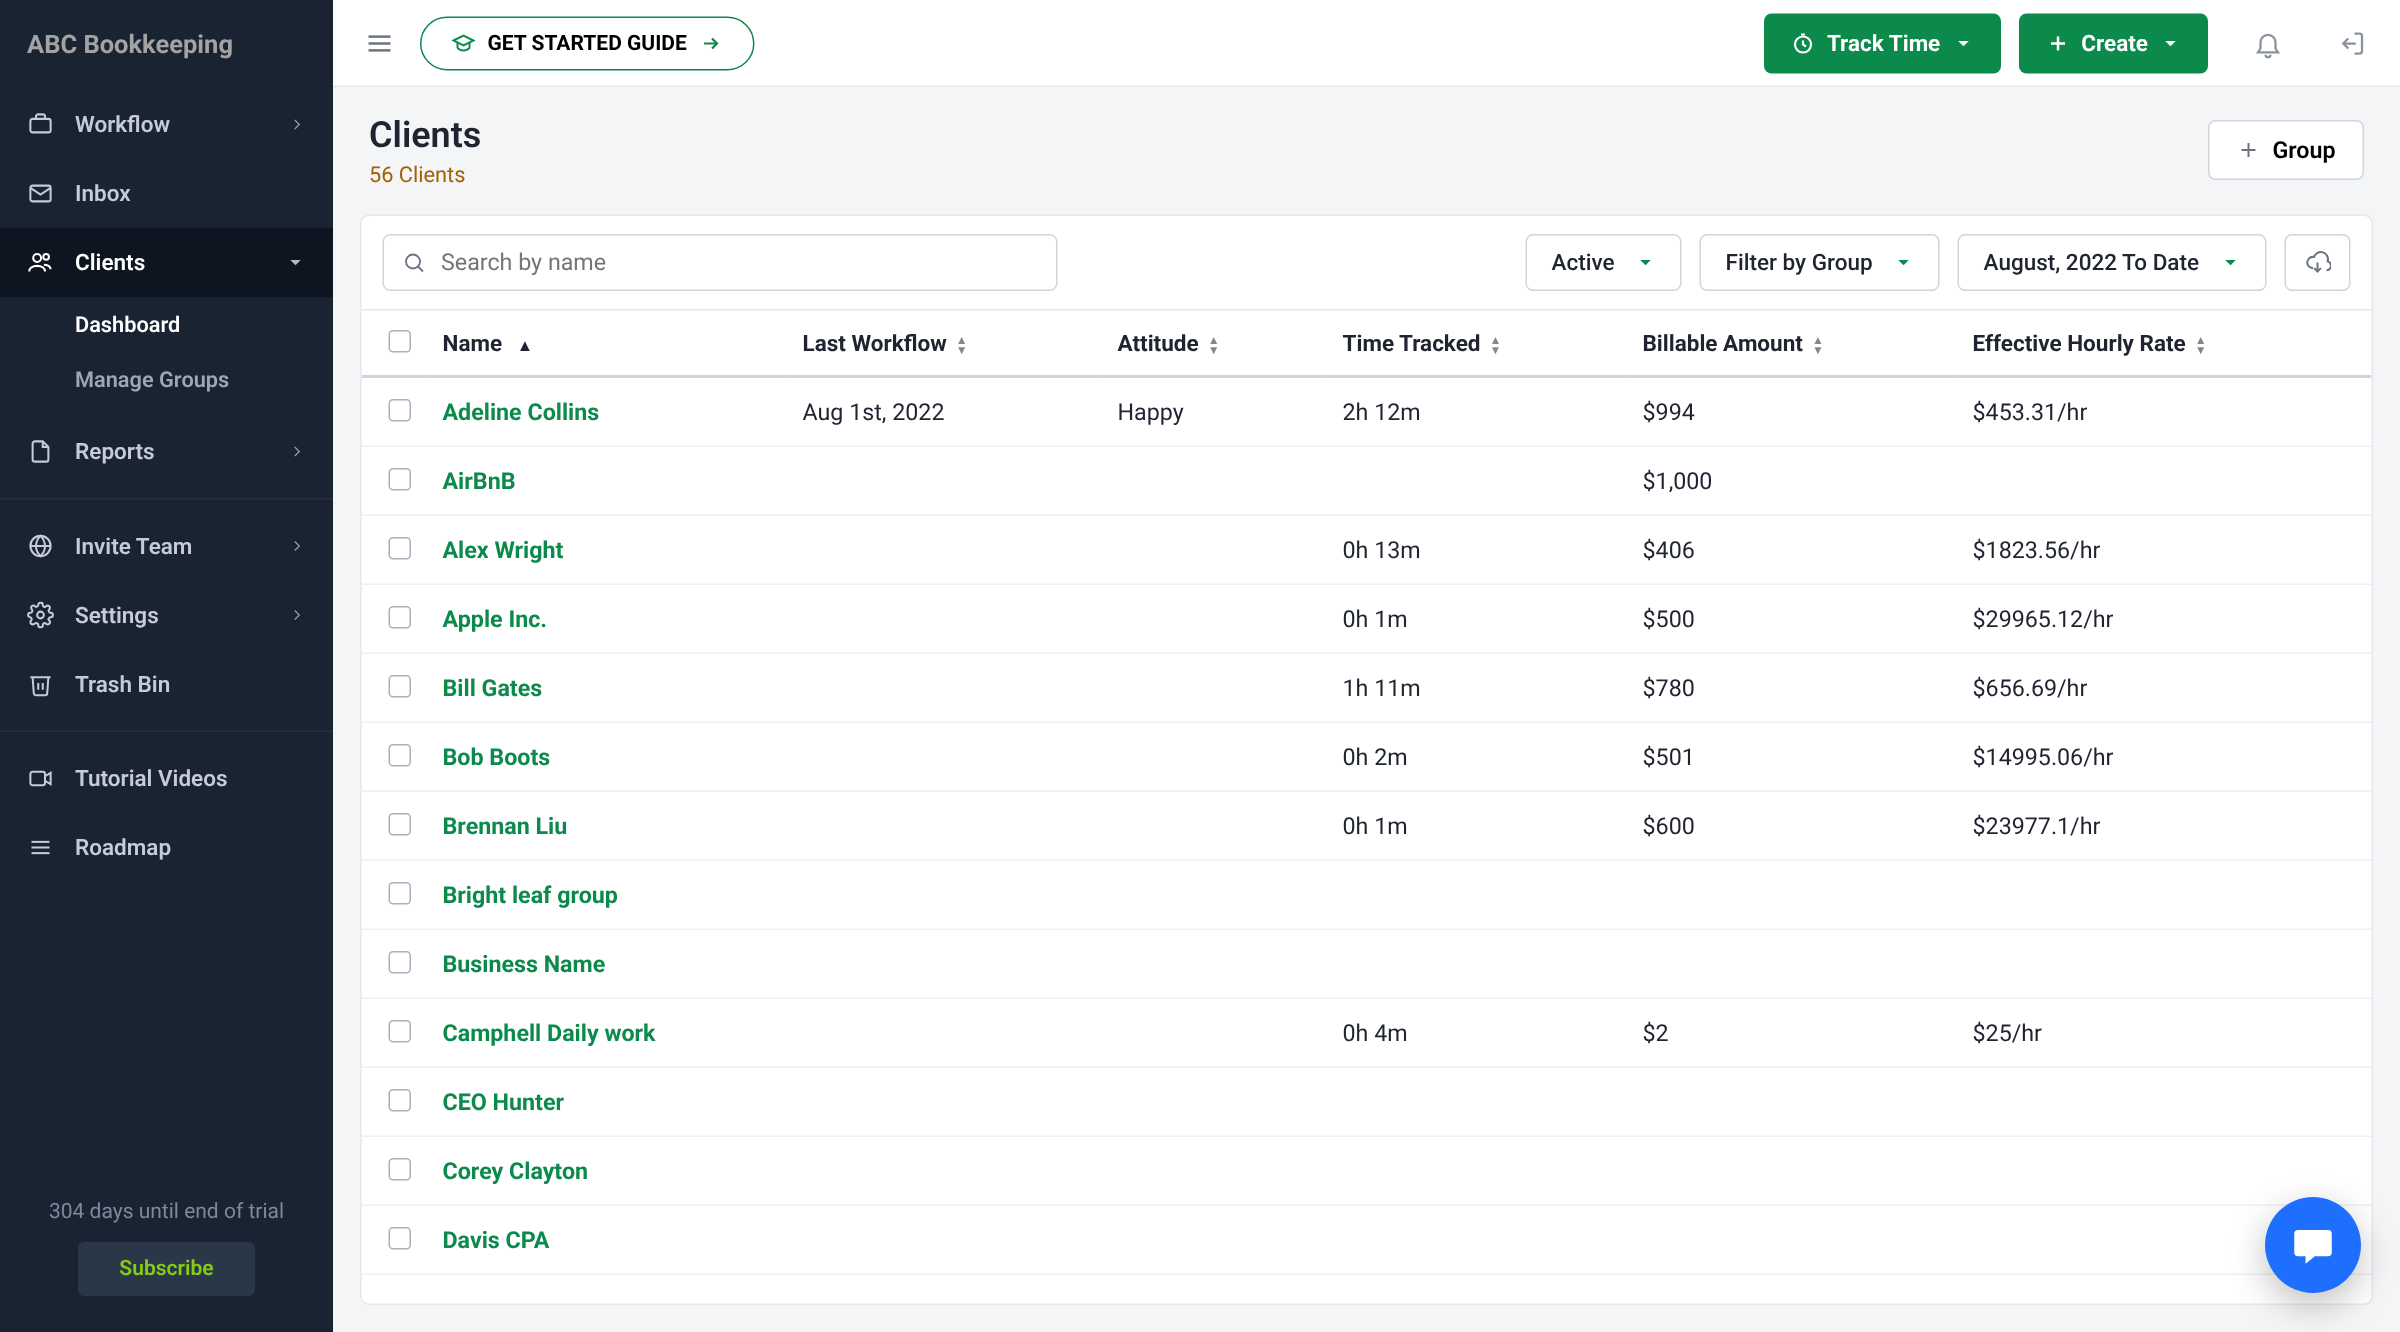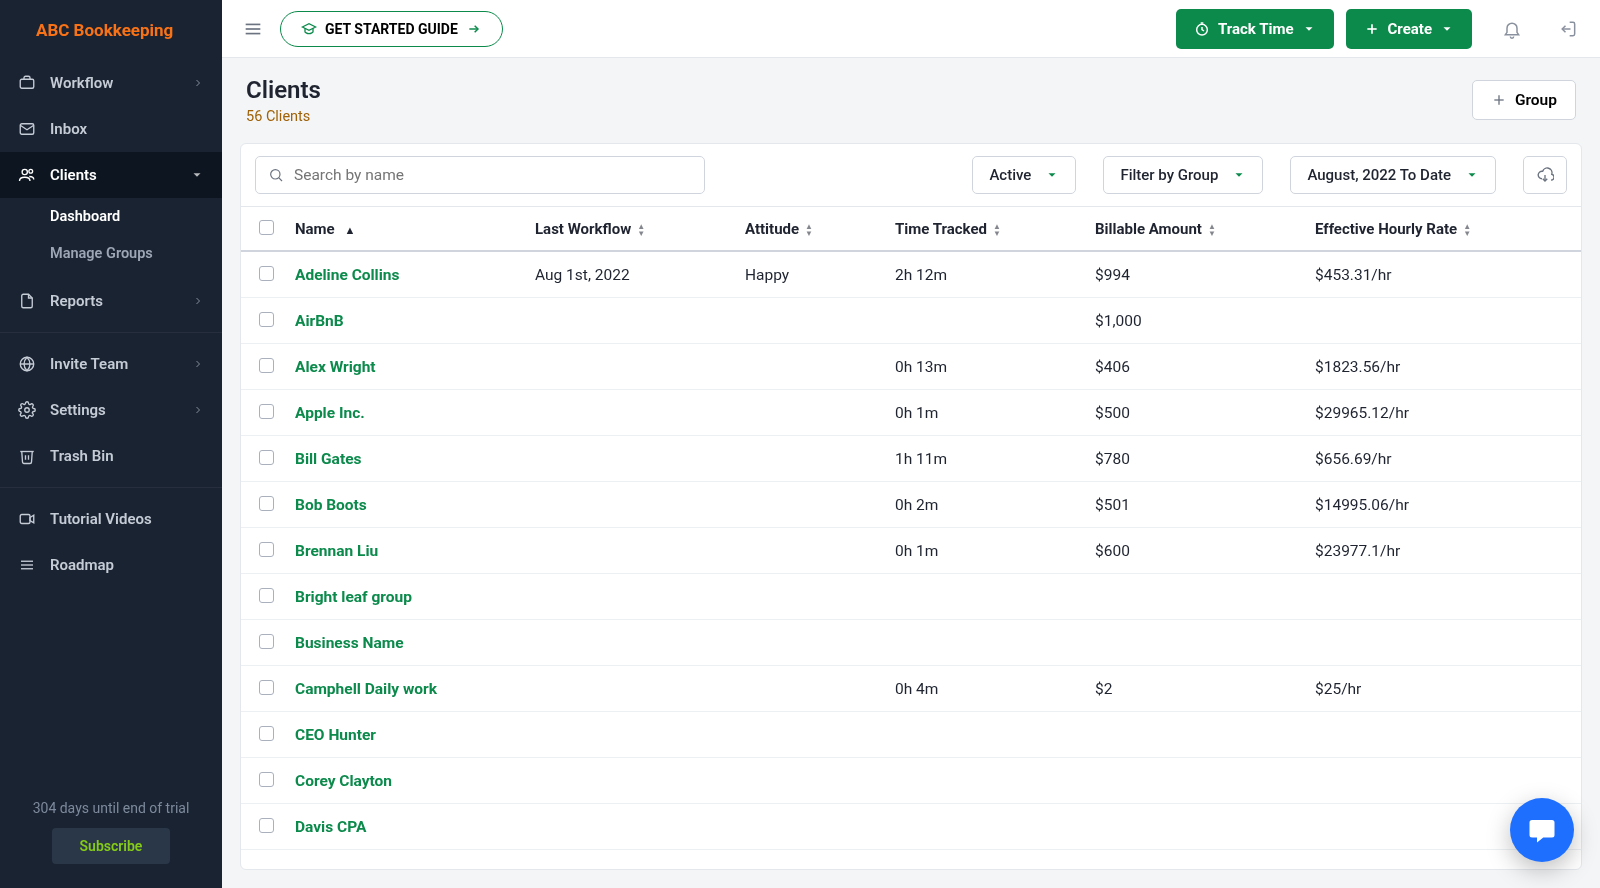--- a/index.html
+++ b/index.html
@@ -1,21 +1,21 @@
 <!DOCTYPE html>
 <html><head>
 <meta charset="utf-8">
 <style>
   * { box-sizing: border-box; margin: 0; padding: 0; font-family: -apple-system, BlinkMacSystemFont, "Segoe UI", Roboto, Helvetica, Arial, sans-serif; }
   html, body { height: 100%; }
   body { display: flex; height: 888px; width: 1600px; overflow: hidden; background: #fff; }
   
   
   .sidebar { width: 222px; background: #1a2332; color: #c5ccd6; display: flex; flex-direction: column; flex-shrink: 0; }
-  .sidebar .brand { padding: 20px 36px; font-weight: 700; color: #f97316; font-size: 17px; }
+  .sidebar .brand { padding: 20px 18px; font-weight: 700; color: #a3a3a3; font-size: 17px; }
   .sidebar .nav { flex: 1; }
   .nav-item { display: flex; align-items: center; padding: 14px 18px; cursor: pointer; font-size: 15px; color: #c5ccd6; font-weight: 600;}
   .nav-item.active { background: #0d1520; color: #fff; }
   .nav-item .icon { width: 18px; height: 18px; margin-right: 14px; flex-shrink: 0; }
   .nav-item .chev { margin-left: auto; opacity: .7; }
   .nav-sub { padding: 10px 18px 10px 50px; font-size: 14.5px; cursor: pointer; color: #9ca6b4; font-weight: 600;}
   .nav-sub.active { color: #fff; }
   .nav-divider { height: 1px; background: rgba(255,255,255,.06); margin: 8px 0; }
   .trial-box { padding: 14px 18px 24px; text-align: center; }
   .trial-text { color: #7d8a9c; font-size: 14px; margin-bottom: 12px; }
@@ -29,21 +29,21 @@
   .spacer { flex: 1; }
   .primary-btn { background: #0b8a4b; color: #fff; border: none; border-radius: 5px; padding: 11px 18px; font-weight: 700; font-size: 15px; display: flex; align-items: center; gap: 8px; cursor: pointer; }
   .icon-btn { color: #8a919e; padding: 6px; cursor: pointer; margin-left: 12px; }
   
   .page-head { padding: 18px 24px 10px; display: flex; align-items: flex-start; }
   .page-title { font-size: 24px; font-weight: 600; color: #1f2430;}
   .page-sub { font-size: 14.5px; color: #a16207; margin-top: 4px; }
   .group-btn { margin-left: auto; background: #fff; border: 1px solid #d0d5dd; border-radius: 5px; padding: 10px 18px; font-weight: 600; font-size: 15.5px; display: flex; align-items: center; gap: 8px; cursor: pointer; color: #000000; margin-top: 4px;}
 
   .card { background: #fff; margin: 8px 18px 18px; border: 1px solid #e4e7ec; border-radius: 6px; flex: 1; display: flex; flex-direction: column; overflow: hidden;}
-  .filters { display: flex; align-items: flex-end; padding: 12px 14px; gap: 27px; border-bottom: 1px solid #e4e7ec;}
+  .filters { display: flex; align-items: flex-end; padding: 12px 14px; gap: 12px; border-bottom: 1px solid #e4e7ec;}
   .search-box { display: flex; align-items: center; border: 1px solid #d0d5dd; border-radius: 5px; padding: 9px 12px; width: 450px; gap: 10px; color: #6b7380;}
   .search-box input { border: none; outline: none; font-size: 15.5px; flex: 1; }
   .filter-pill { border: 1px solid #d0d5dd; border-radius: 5px; padding: 9px 16px; font-size: 15px; display: flex; align-items: center; gap: 14px; cursor: pointer; background: #fff; color: #1f2430; font-weight: 500;}
   .filter-pill .chev-down { color: #0b8a4b; }
   .dl-btn { border: 1px solid #d0d5dd; border-radius: 5px; padding: 9px 12px; cursor: pointer; color: #6b7380; background:#fff;}
 
   
   .table-wrap { flex: 1; overflow-y: auto; }
   table { width: 100%; border-collapse: collapse; }
   thead th { text-align: left; font-size: 15px; font-weight: 700; color: #1f2430; padding: 12px 10px; border-bottom: 2px solid #d0d5dd; white-space: nowrap;}

